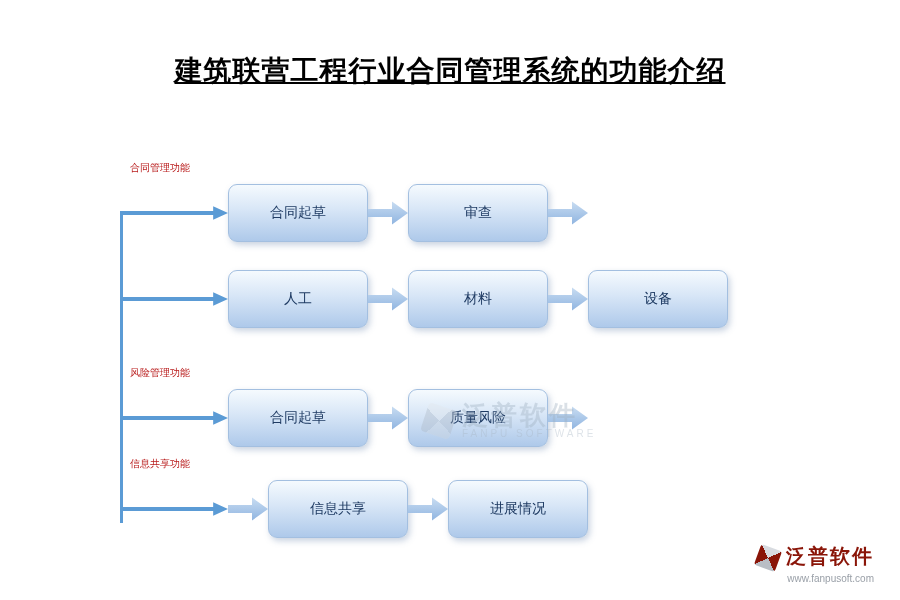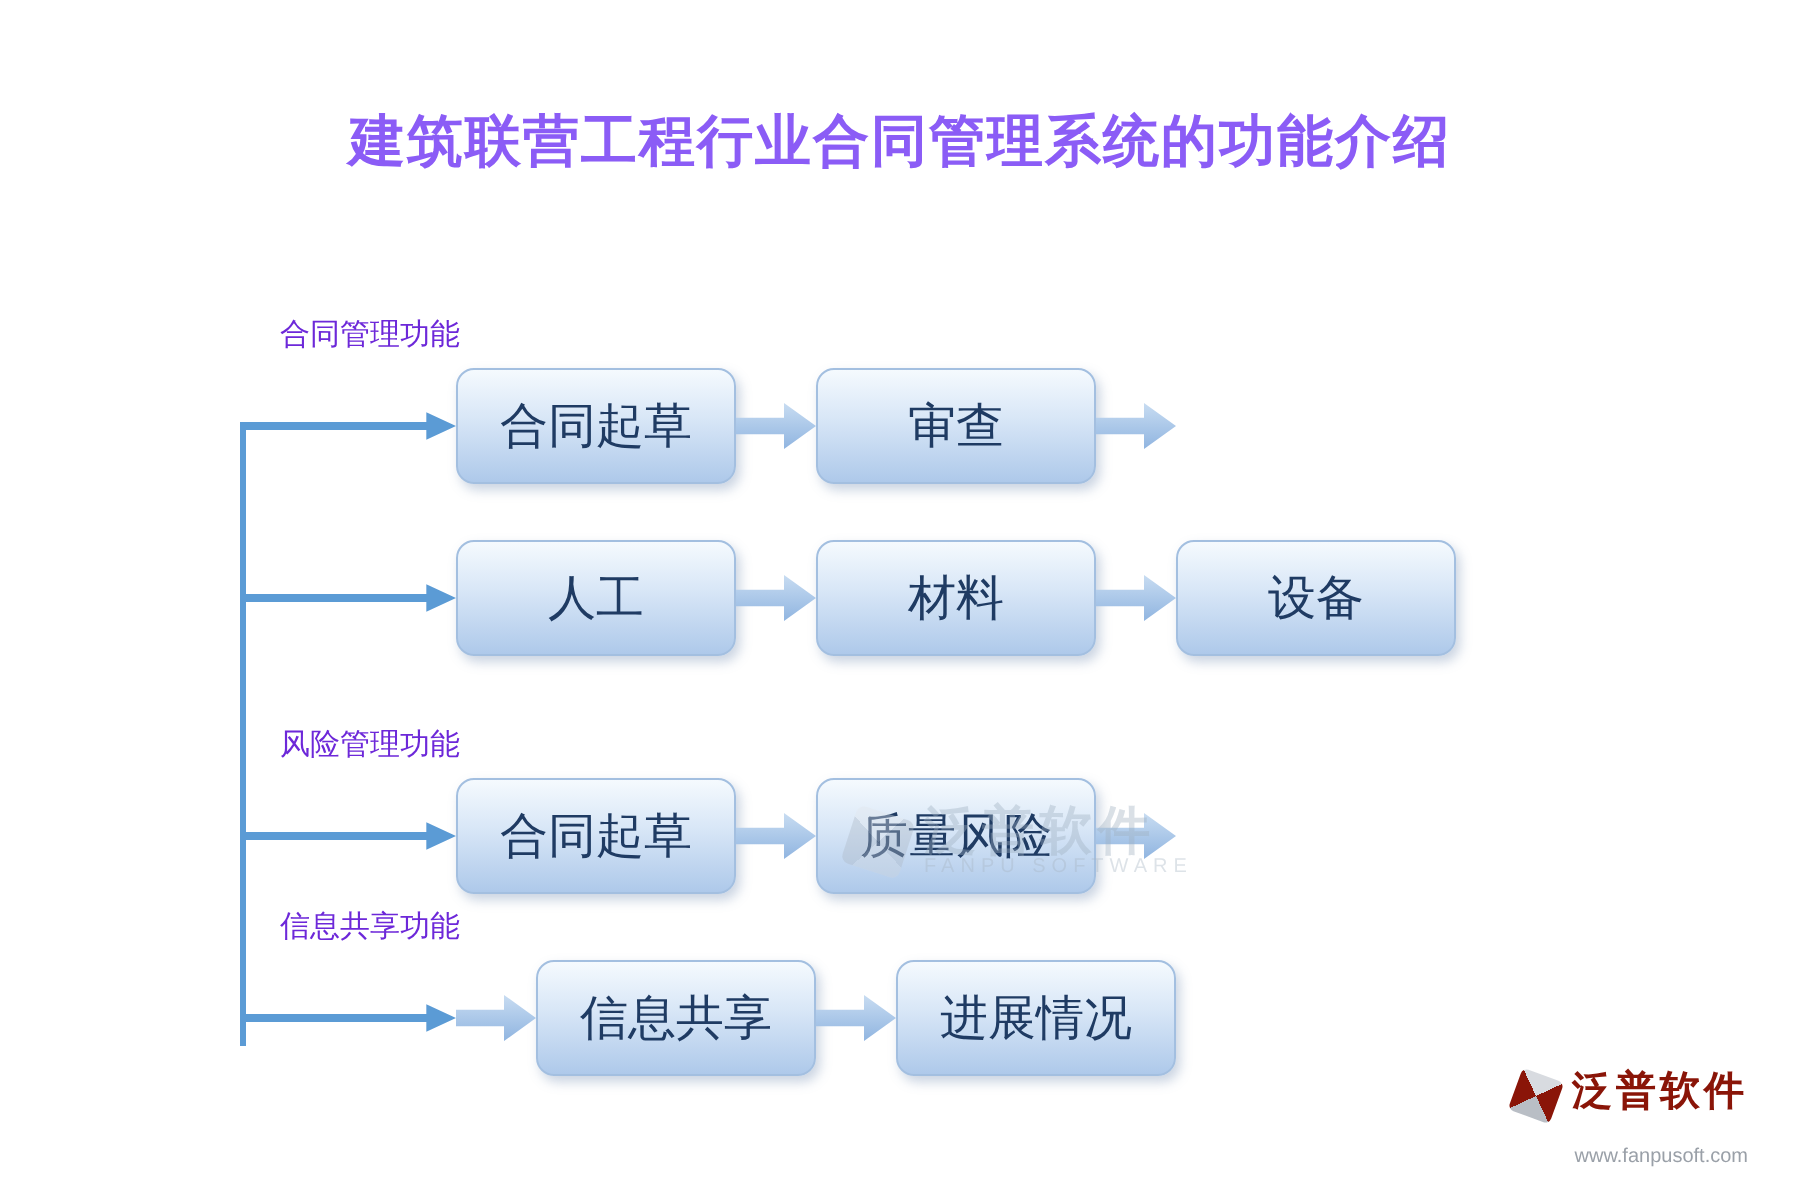--- a/index.html
+++ b/index.html
@@ -10,54 +10,55 @@
     overflow:hidden;
   }
   .stage{position:relative;width:900px;height:600px;background:#fff;}
 
   
   .title{
     position:absolute;top:52px;left:0;width:100%;
     text-align:center;
     font-family:"Liberation Serif", serif;
     font-weight:bold;font-size:28px;letter-spacing:1px;
-    color:#8b5cf6;
+    color:#000000;
+    text-decoration:underline;
   }
 
   
   .vline{
     position:absolute;left:120px;top:211px;
     width:3px;height:312px;background:#5b9bd5;
   }
 
   
   .row{position:absolute;left:122px;width:630px;}
   .row1{top:160px}.row2{top:262px}.row3{top:365px}.row4{top:456px}
 
   .row-label{
-    font-size:15px;color:#6d28d9;height:16px;line-height:16px;margin-left:18px;
+    font-size:10px;color:#b91c1c;height:16px;line-height:16px;margin-left:8px;
   }
   .row-body{display:flex;align-items:center;margin-top:8px;}
 
   
   .h-arrow{
     flex:0 0 106px;width:106px;height:18px;
     background:#5b9bd5;
     clip-path:polygon(0 39%, 86% 39%, 86% 12%, 100% 50%, 86% 88%, 86% 61%, 0 61%);
   }
 
   
   .box{
     flex:0 0 140px;height:58px;box-sizing:border-box;
     border-radius:9px;
     background:linear-gradient(180deg,#f5fafe 0%, #d9e7f7 42%, #aec9ea 100%);
     border:1px solid #a3bfe0;
     box-shadow:2px 3px 6px rgba(100,130,170,.35);
     display:flex;align-items:center;justify-content:center;
-    font-size:24px;color:#1f3b63;text-align:right;
+    font-size:14px;color:#1f3b63;text-align:right;
   }
 
   
   .conn{
     flex:0 0 40px;width:40px;height:24px;
     background:linear-gradient(180deg,#c9ddf2 0%, #8fb4e0 100%);
     clip-path:polygon(0 33%, 60% 33%, 60% 2%, 100% 50%, 60% 98%, 60% 67%, 0 67%);
   }
 
   
@@ -86,21 +87,21 @@
   .fp-mark{
     width:22px;height:22px;border-radius:3px;margin-top:2px;
     background:conic-gradient(from 45deg,#8a1508 0 25%, #b9bec5 25% 50%, #8a1508 50% 75%, #d8dbe0 75% 100%);
     transform:rotate(20deg);
   }
   .fp-col{display:flex;flex-direction:column;align-items:flex-end;}
   .fp-brand{
     font-family:"Liberation Serif", serif;font-weight:bold;
     font-size:20px;color:#8a1508;letter-spacing:2px;line-height:1.1;
   }
-  .fp-url{font-size:10px;color:#9aa0a8;margin-top:16px;}
+  .fp-url{font-size:10px;color:#9aa0a8;margin-top:6px;}
 </style>
 </head>
 <body>
 
 <div class="stage">
 
   <div class="title">建筑联营工程行业合同管理系统的功能介绍</div>
 
   <div class="vline"></div>
 

